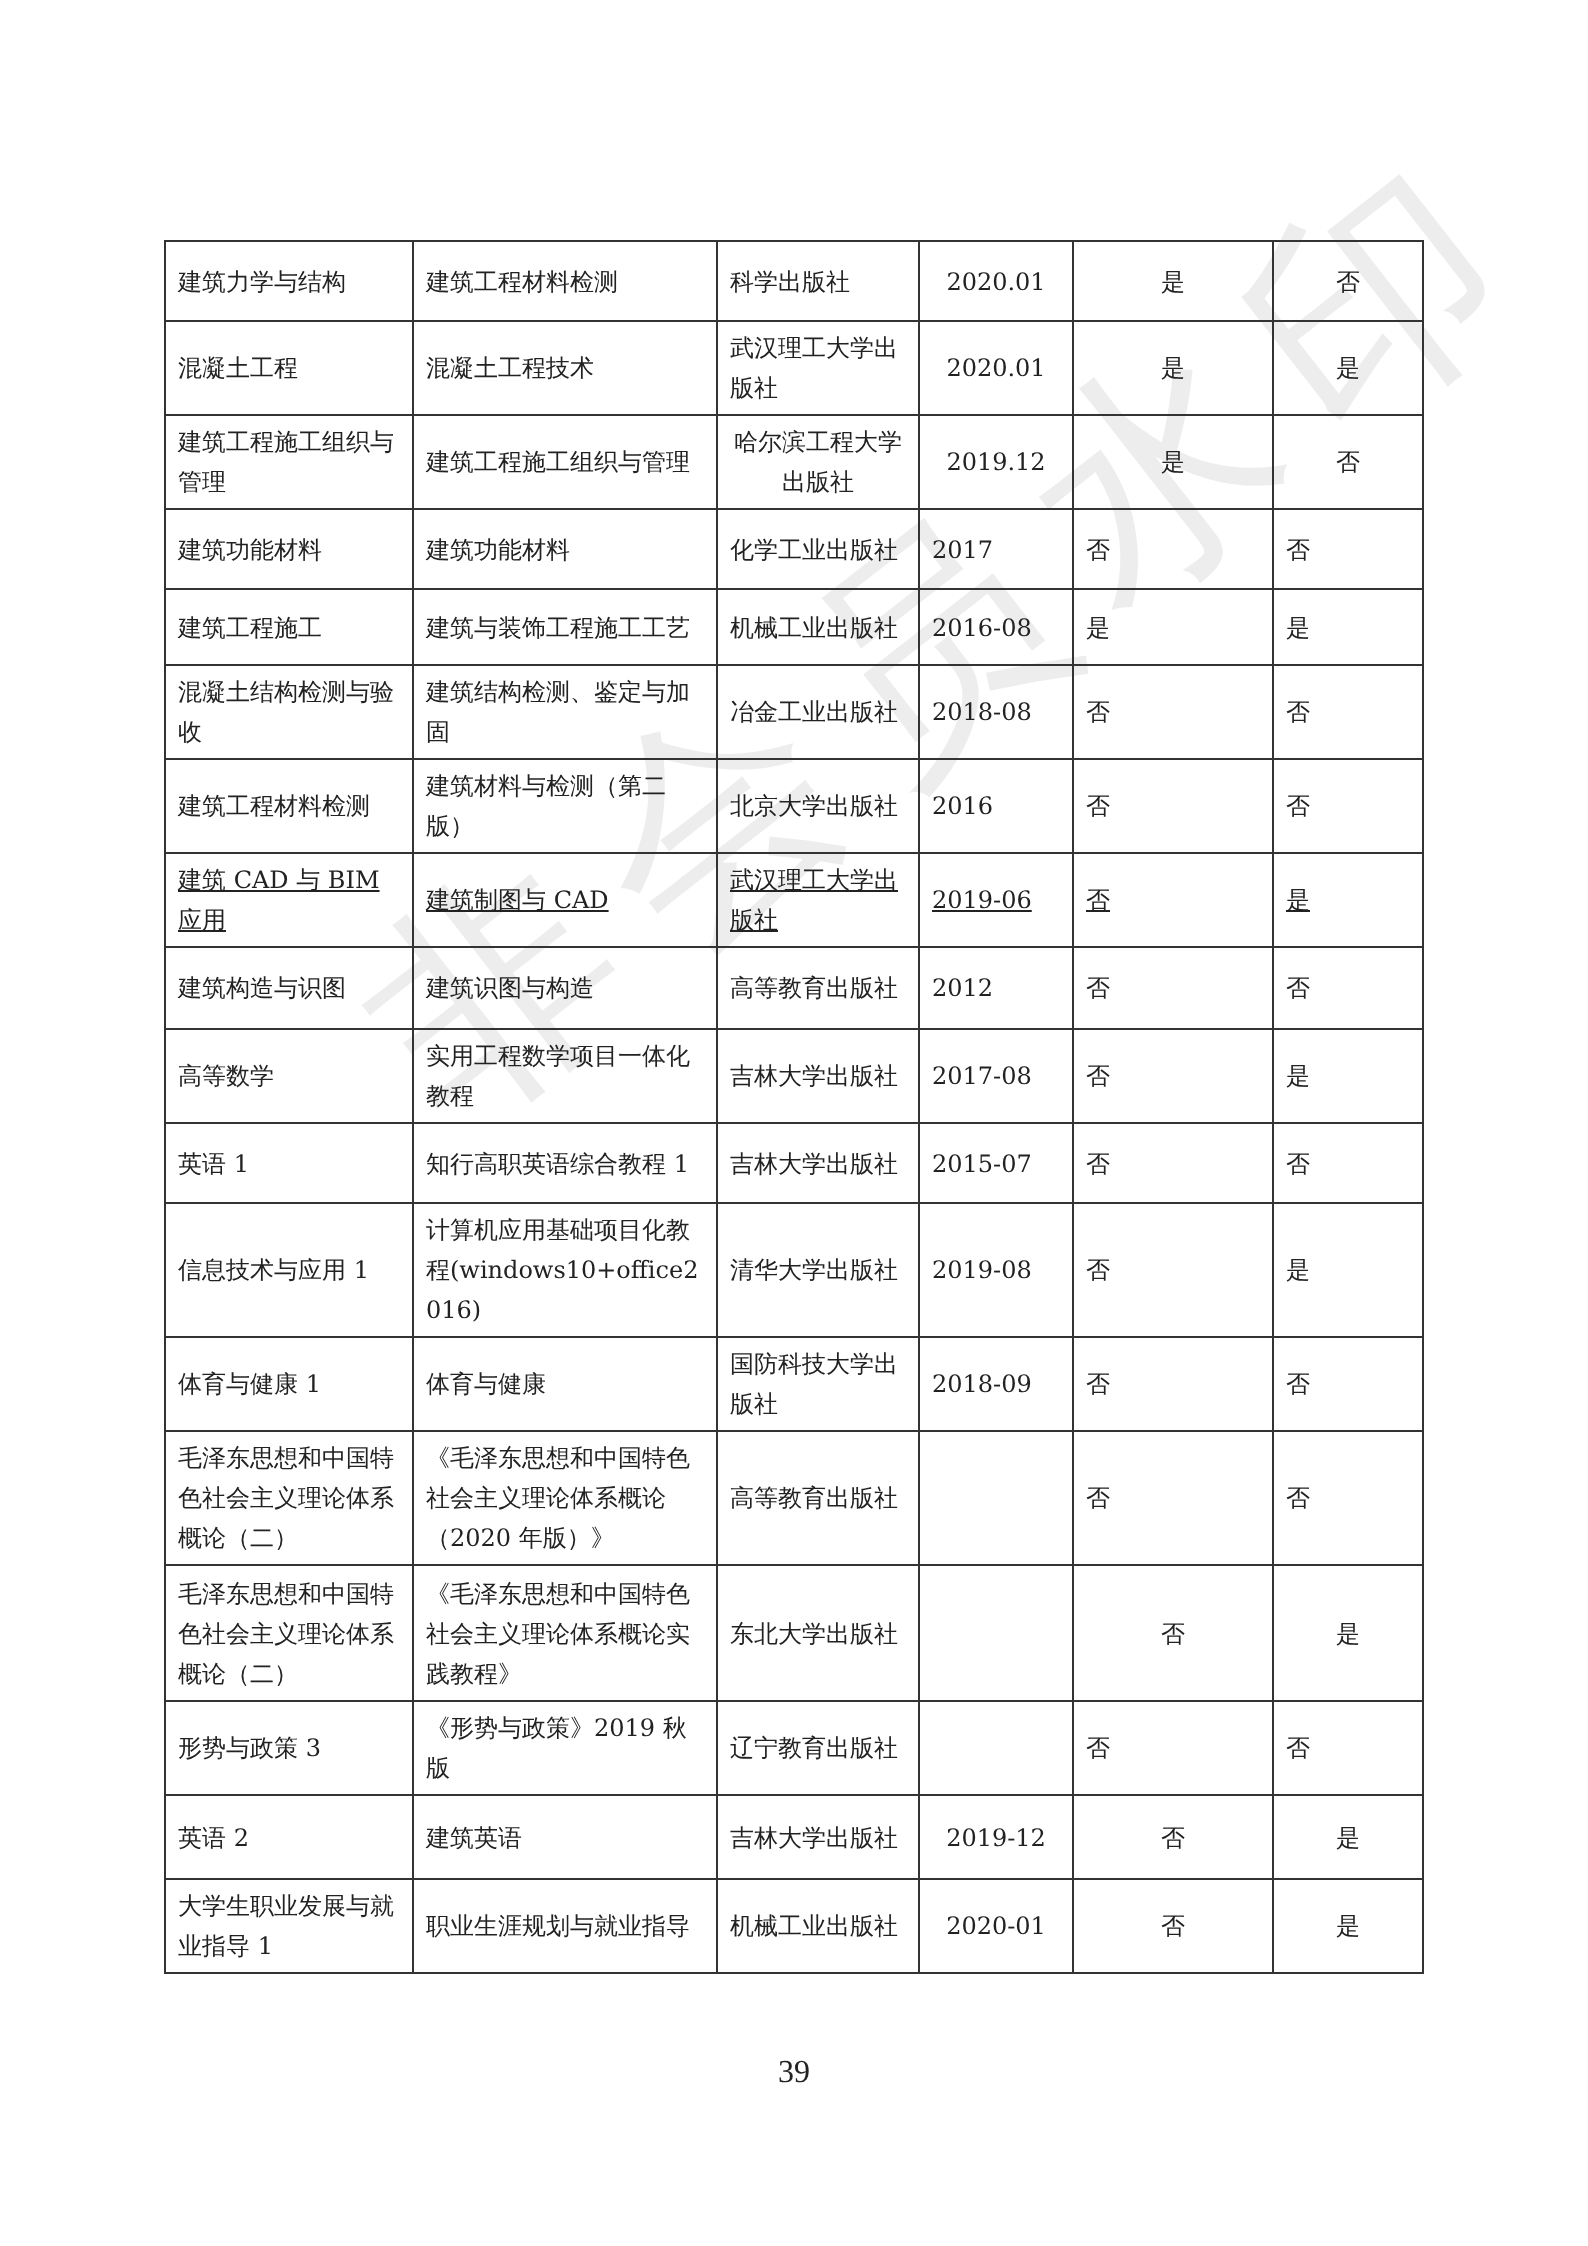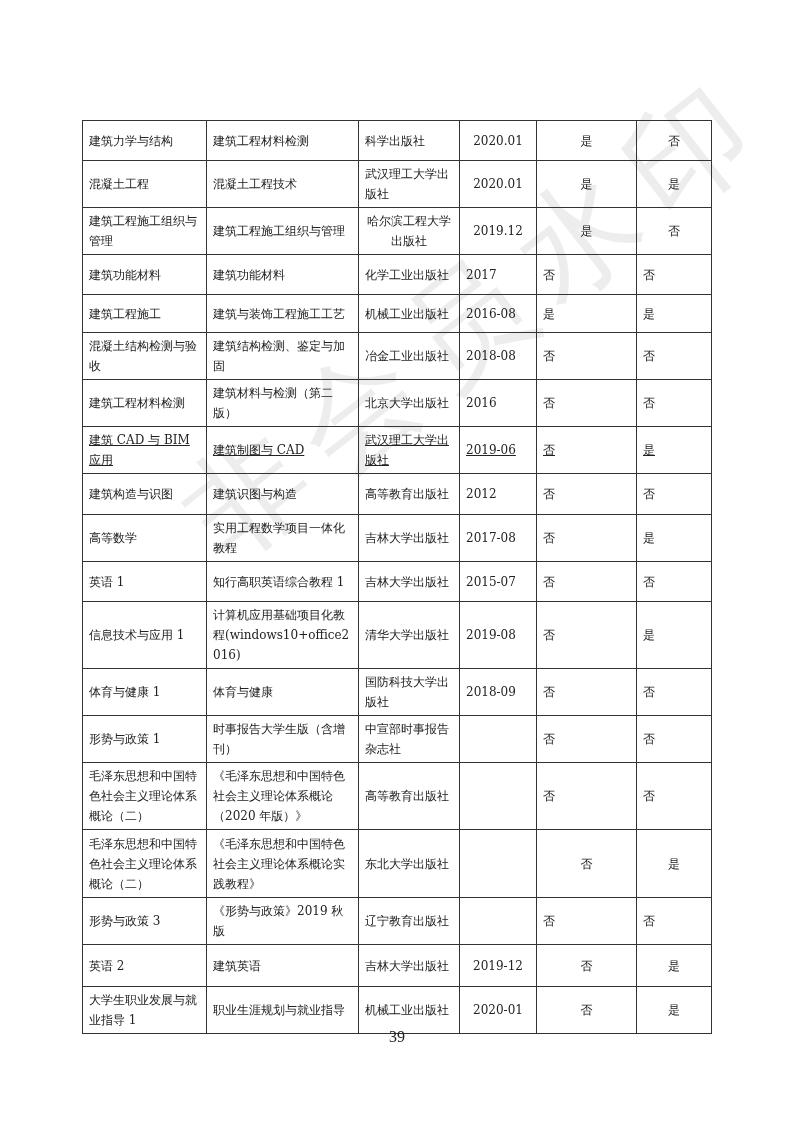--- a/index.html
+++ b/index.html
@@ -128,28 +128,20 @@
           <td class="c5 top">是</td>
         </tr>
         <tr style="height: 42px;">
           <td class="c0">体育与健康 1</td>
           <td class="c1">体育与健康</td>
           <td class="c2">国防科技大学出版社</td>
           <td class="c3">2018-09</td>
           <td class="c4 top">否</td>
           <td class="c5 top">否</td>
         </tr>
-        <tr style="height: 42px;">
-          <td class="c0">形势与政策 1</td>
-          <td class="c1">时事报告大学生版（含增刊）</td>
-          <td class="c2">中宣部时事报告杂志社</td>
-          <td class="c3"></td>
-          <td class="c4 top">否</td>
-          <td class="c5 top">否</td>
-        </tr>
         <tr style="height: 62px;">
           <td class="c0">毛泽东思想和中国特色社会主义理论体系概论（二）</td>
           <td class="c1">《毛泽东思想和中国特色社会主义理论体系概论（2020 年版）》</td>
           <td class="c2">高等教育出版社</td>
           <td class="c3"></td>
           <td class="c4 top">否</td>
           <td class="c5 top">否</td>
         </tr>
         <tr style="height: 68px;">
           <td class="c0">毛泽东思想和中国特色社会主义理论体系概论（二）</td>

